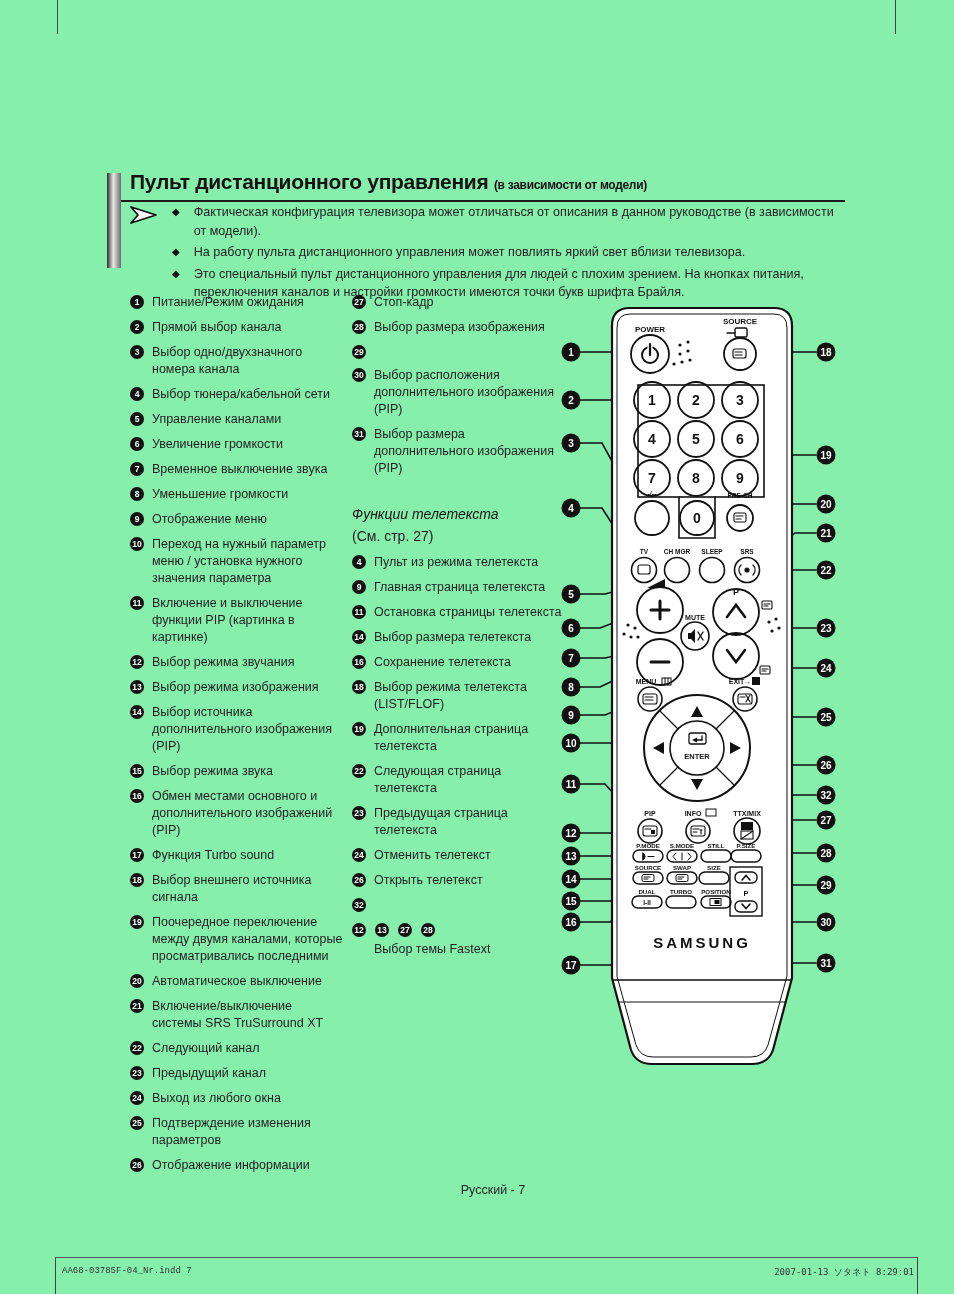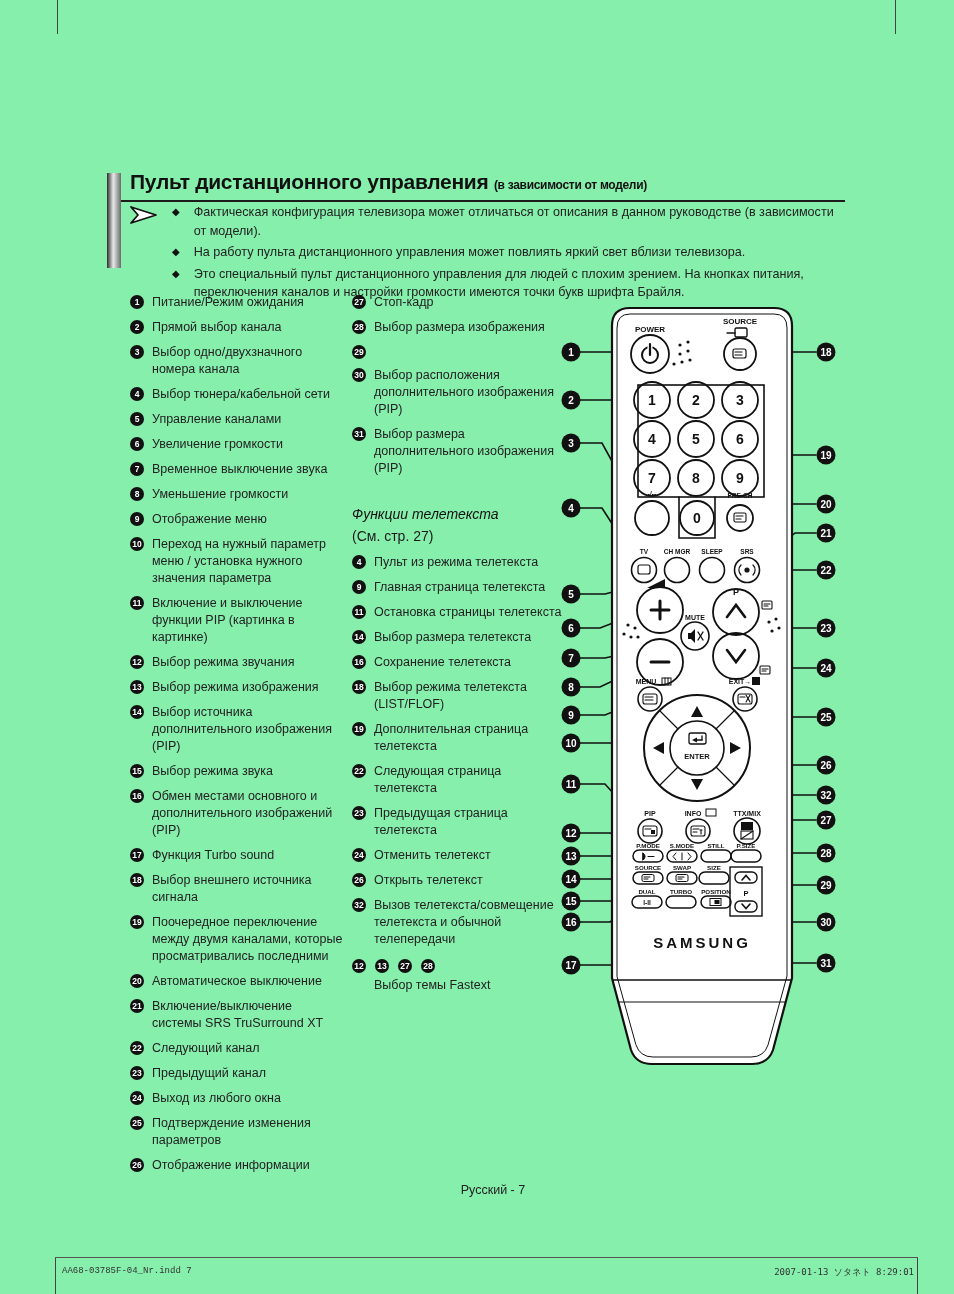--- a/index.html
+++ b/index.html
@@ -254,21 +254,20 @@
     <div class="item">
         <span class="b">24</span>
         <span class="txt">Отменить телетекст</span>
       </div>
     <div class="item">
         <span class="b">26</span>
         <span class="txt">Открыть телетекст</span>
       </div>
     <div class="item">
         <span class="b">32</span>
-        <span class="txt">Вызов телетекста/совмещение телетекста и обычной телепередачи</span>
       </div>
 
     <div class="combo">
       <div class="combo-badges">
         <span class="b">12</span>
         <span class="b">13</span>
         <span class="b">27</span>
         <span class="b">28</span>
       </div>
       <span class="txt">Выбор темы Fastext</span>

